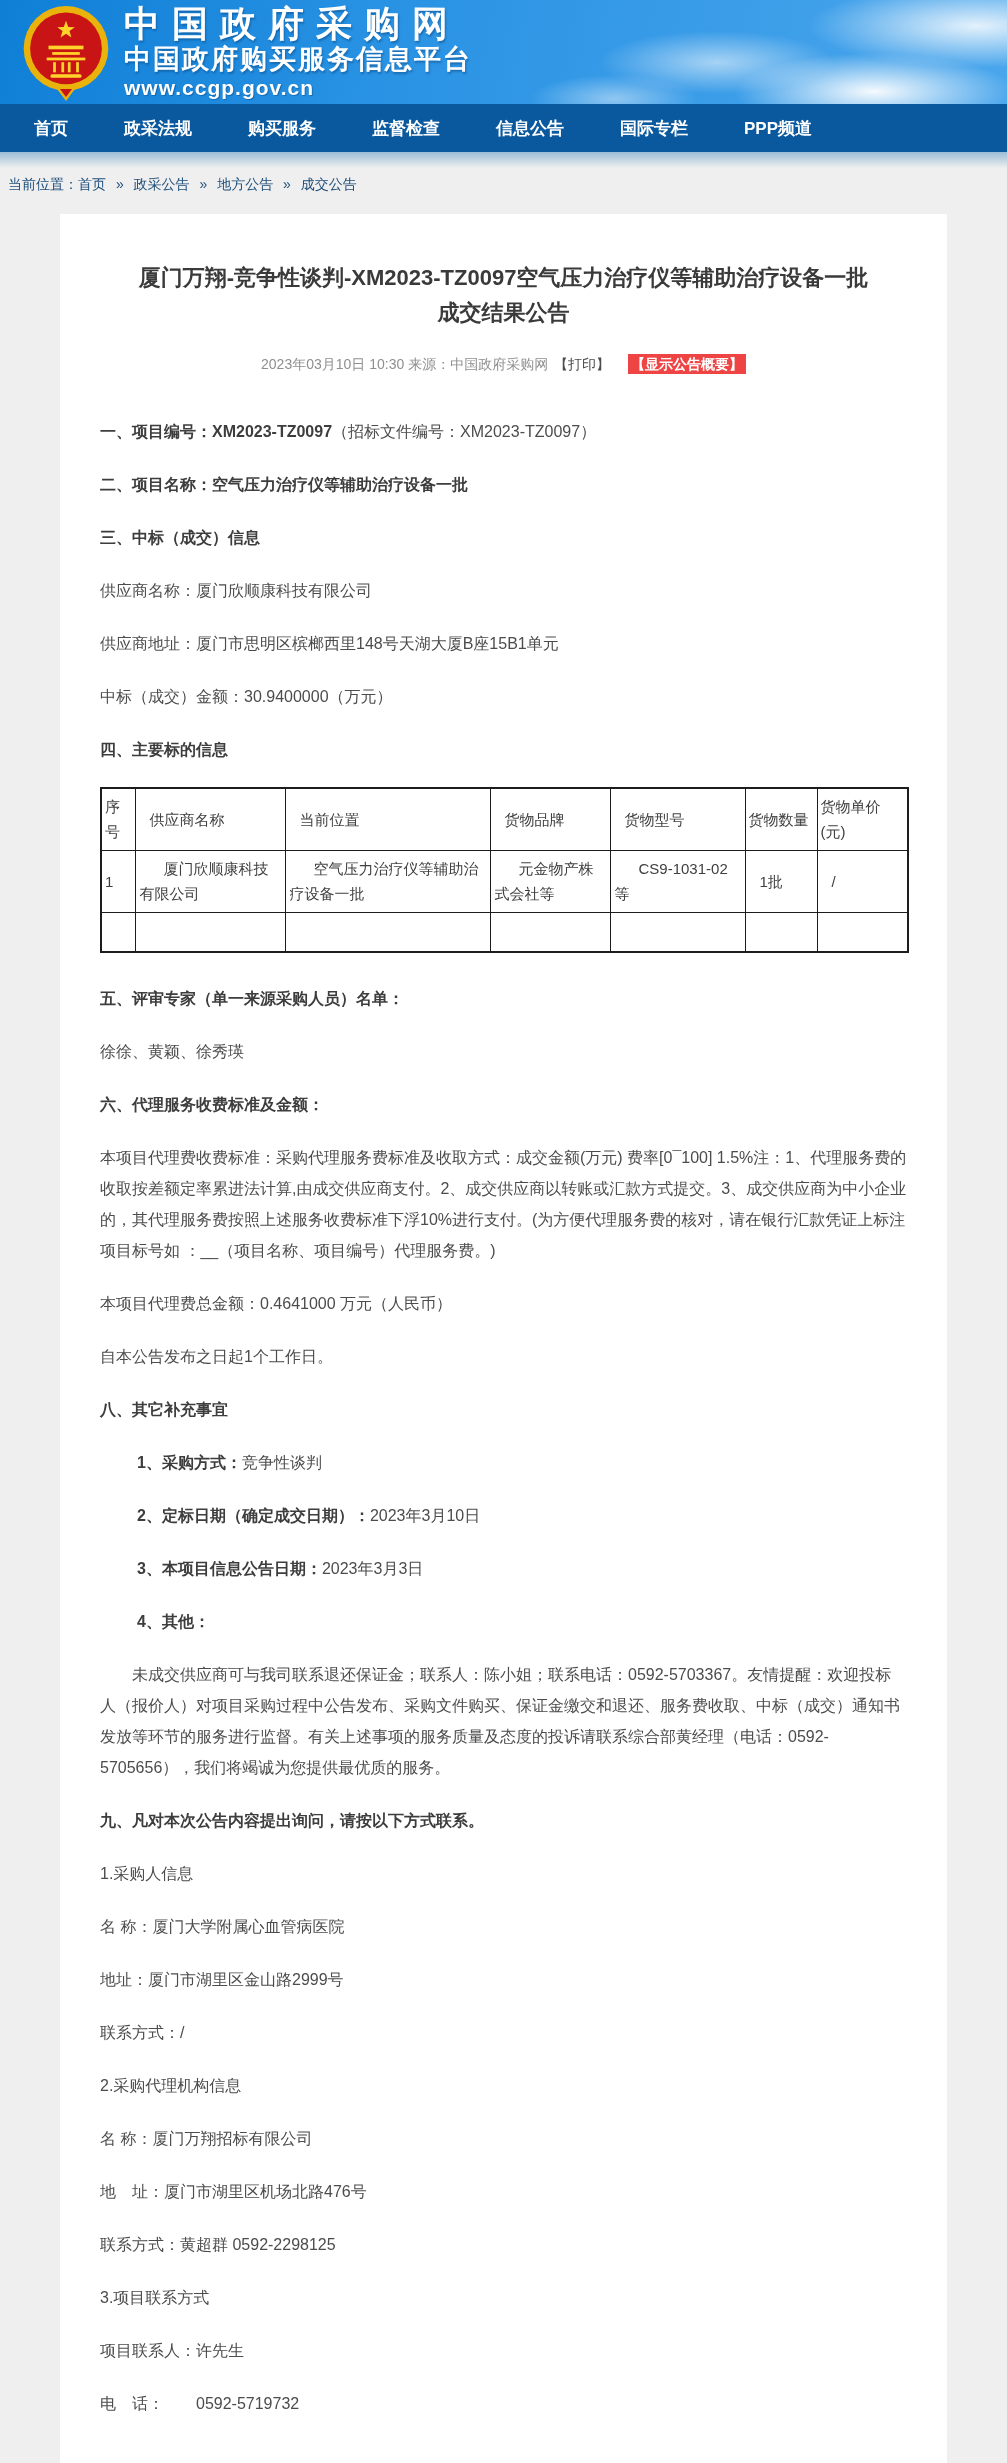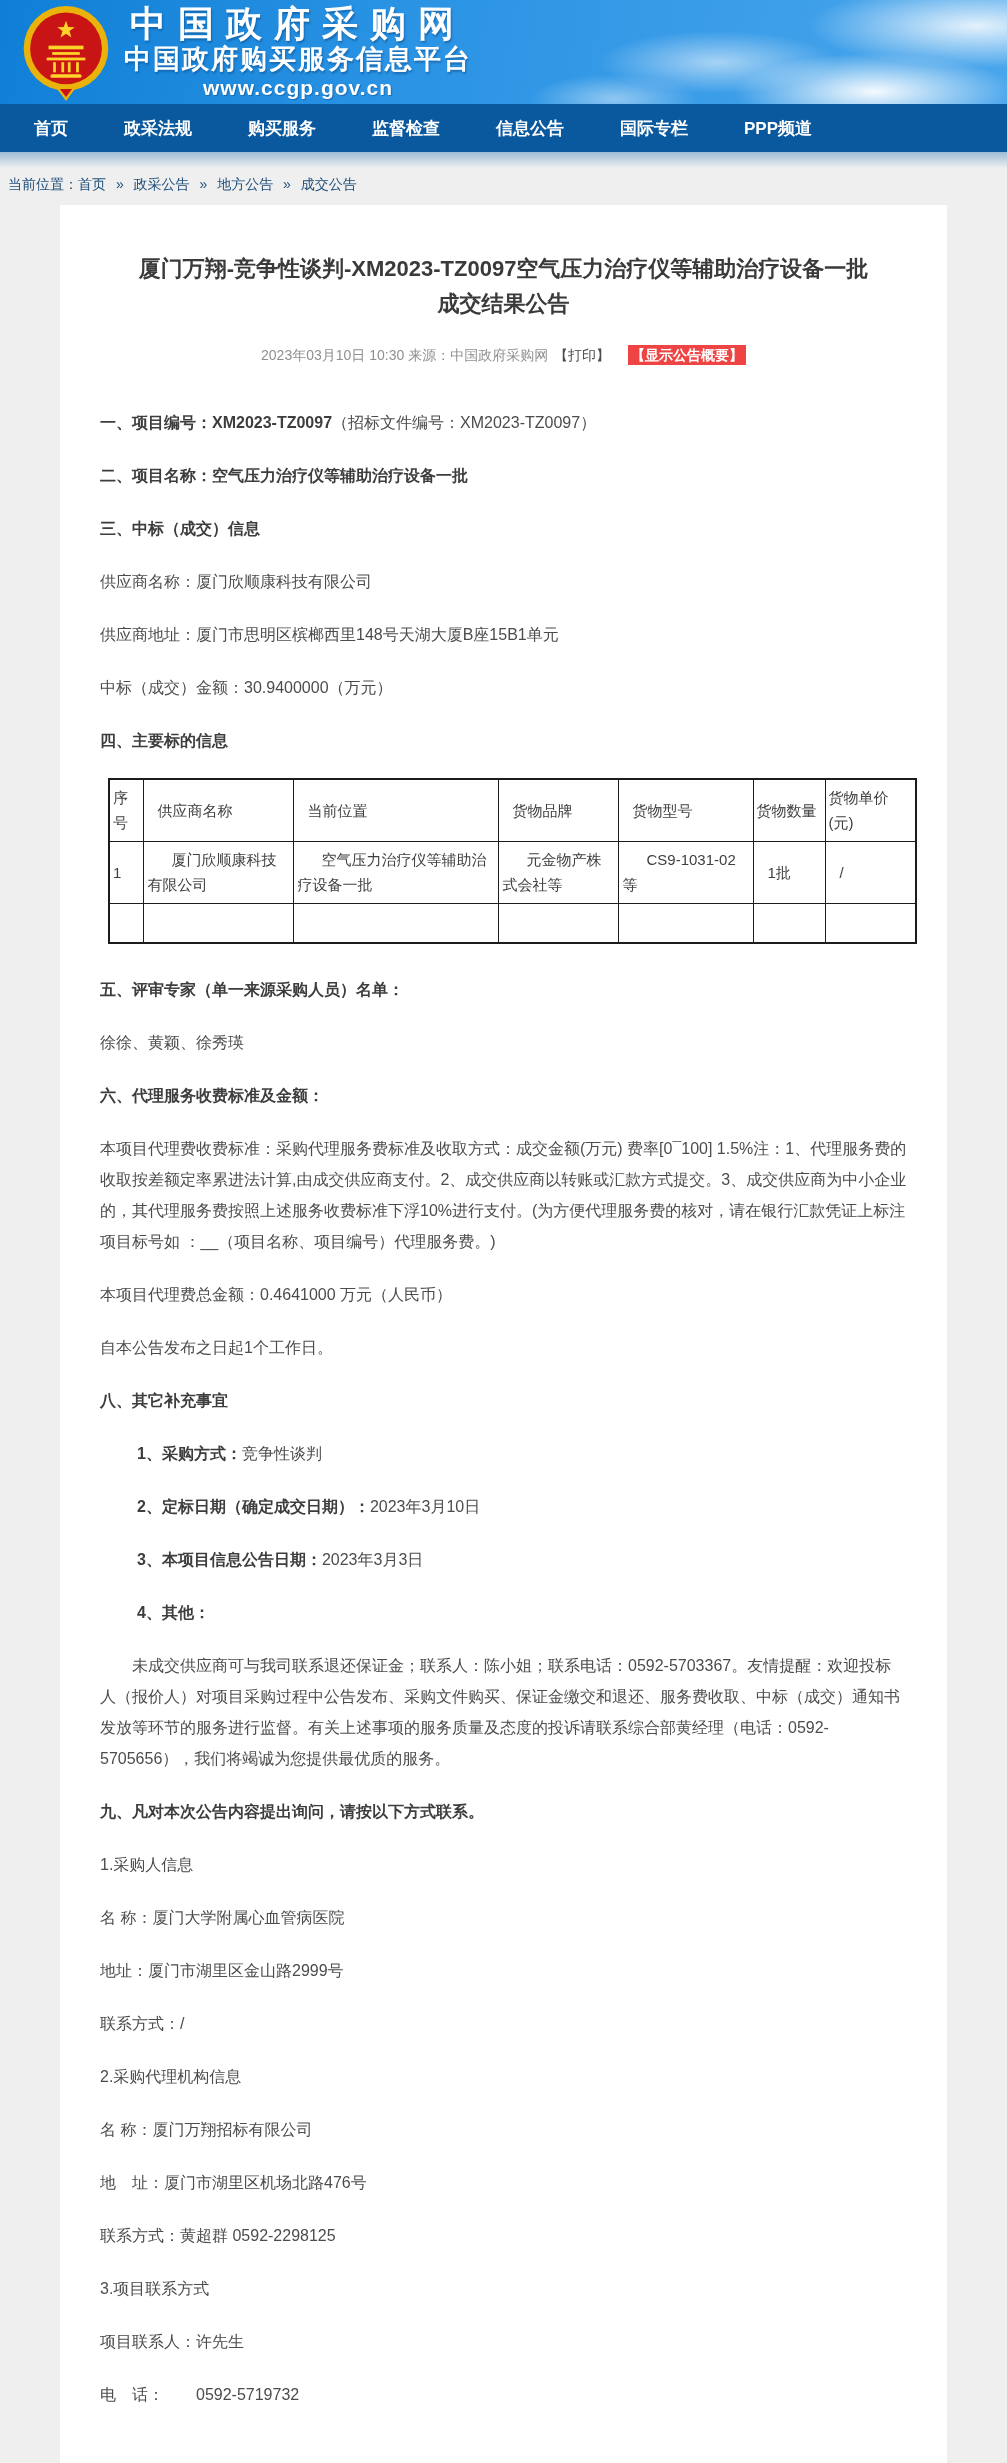--- a/index.html
+++ b/index.html
@@ -19,21 +19,21 @@
   .clouds{
     position:absolute;right:0;top:0;width:60%;height:100%;
     background:
       radial-gradient(ellipse 200px 55px at 78% 88%, rgba(255,255,255,.95), rgba(255,255,255,0) 70%),
       radial-gradient(ellipse 240px 60px at 95% 25%, rgba(255,255,255,.85), rgba(255,255,255,0) 70%),
       radial-gradient(ellipse 170px 45px at 52% 60%, rgba(255,255,255,.55), rgba(255,255,255,0) 70%),
       radial-gradient(ellipse 120px 35px at 35% 95%, rgba(255,255,255,.45), rgba(255,255,255,0) 70%);
   }
   .logo-wrap{position:absolute;left:20px;top:5px;display:flex;align-items:center;gap:12px;}
   .emblem{width:92px;height:96px;flex:0 0 auto;}
-  .site-text{color:#fff;text-align:center;}
+  .site-text{color:#fff;text-align:left;}
   .site-title{
     font-size:36px;font-weight:bold;letter-spacing:12px;line-height:38px;
     text-shadow:1px 2px 2px rgba(10,70,130,.5);white-space:nowrap;
   }
   .site-subtitle{
     font-size:27px;font-weight:bold;letter-spacing:2px;line-height:32px;
     text-shadow:1px 2px 2px rgba(10,70,130,.5);white-space:nowrap;
   }
   .site-url{
     font-size:21px;font-weight:bold;letter-spacing:1px;line-height:26px;
@@ -44,21 +44,21 @@
     height:48px;background:#0a589e;display:flex;align-items:center;
     padding-left:6px;
   }
   .nav-item{
     padding:0 28px;color:#fff;font-size:17px;font-weight:bold;
     text-decoration:none;cursor:pointer;white-space:nowrap;
   }
   
   .band{height:16px;background:linear-gradient(#9bbcd6,#eeefef);}
   .breadcrumb{
-    padding:8px 8px 11px 8px;font-size:14px;color:#1e4e79;
+    padding:8px 8px 20px 8px;font-size:14px;color:#1e4e79;
   }
   .breadcrumb a{color:#1e4e79;text-decoration:none;cursor:pointer;}
   .breadcrumb .sep{margin:0 6px;color:#1e4e79;}
   
   .page{
     width:887px;margin:0 auto;background:#fff;box-sizing:border-box;
     padding:46px 40px 40px 40px;min-height:2250px;
   }
   .title{
     margin:0 auto 26px auto;max-width:740px;
@@ -77,21 +77,21 @@
   }
   
   .content{font-size:16px;color:#4c4c4c;line-height:31px;}
   .content p{margin:0 0 22px 0;}
   .content .bold{font-weight:bold;color:#3d3d3d;}
   .content p.hd{font-weight:bold;color:#3d3d3d;}
   .content p.sub{padding-left:37px;}
   .content p.ind{text-indent:2em;}
   
   table.goods{
-    width:100%;border-collapse:collapse;margin:8px 0 30px 8px;
+    width:100%;border-collapse:collapse;margin:8px 0 30px 0;
     border:2px solid #1c1c1c;table-layout:fixed;
   }
   table.goods th,table.goods td{
     border:1px solid #1c1c1c;font-size:15px;color:#3f3f3f;font-weight:normal;
     padding:4px 4px 4px 14px;line-height:25px;text-align:left;vertical-align:middle;
     overflow:hidden;
   }
   table.goods th.c0,table.goods td.c0{padding-left:3px;}
   table.goods tr.hrow{height:62px;}
   table.goods tr.r1{height:62px;}

